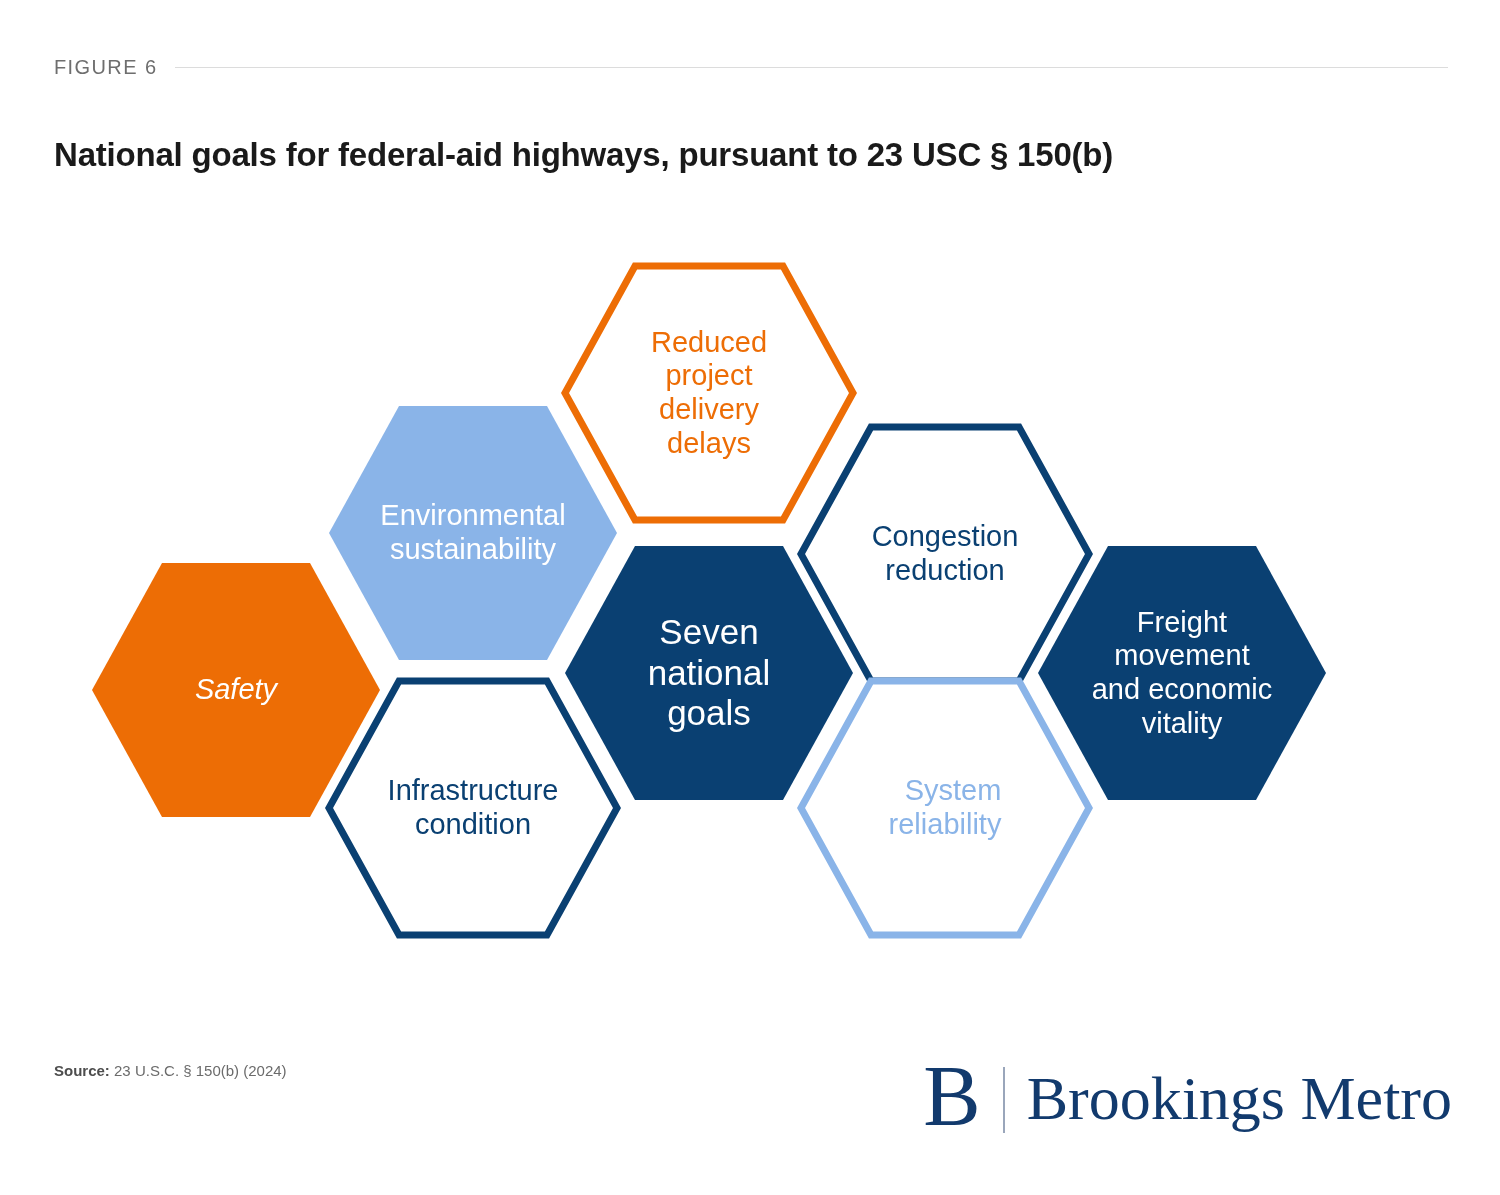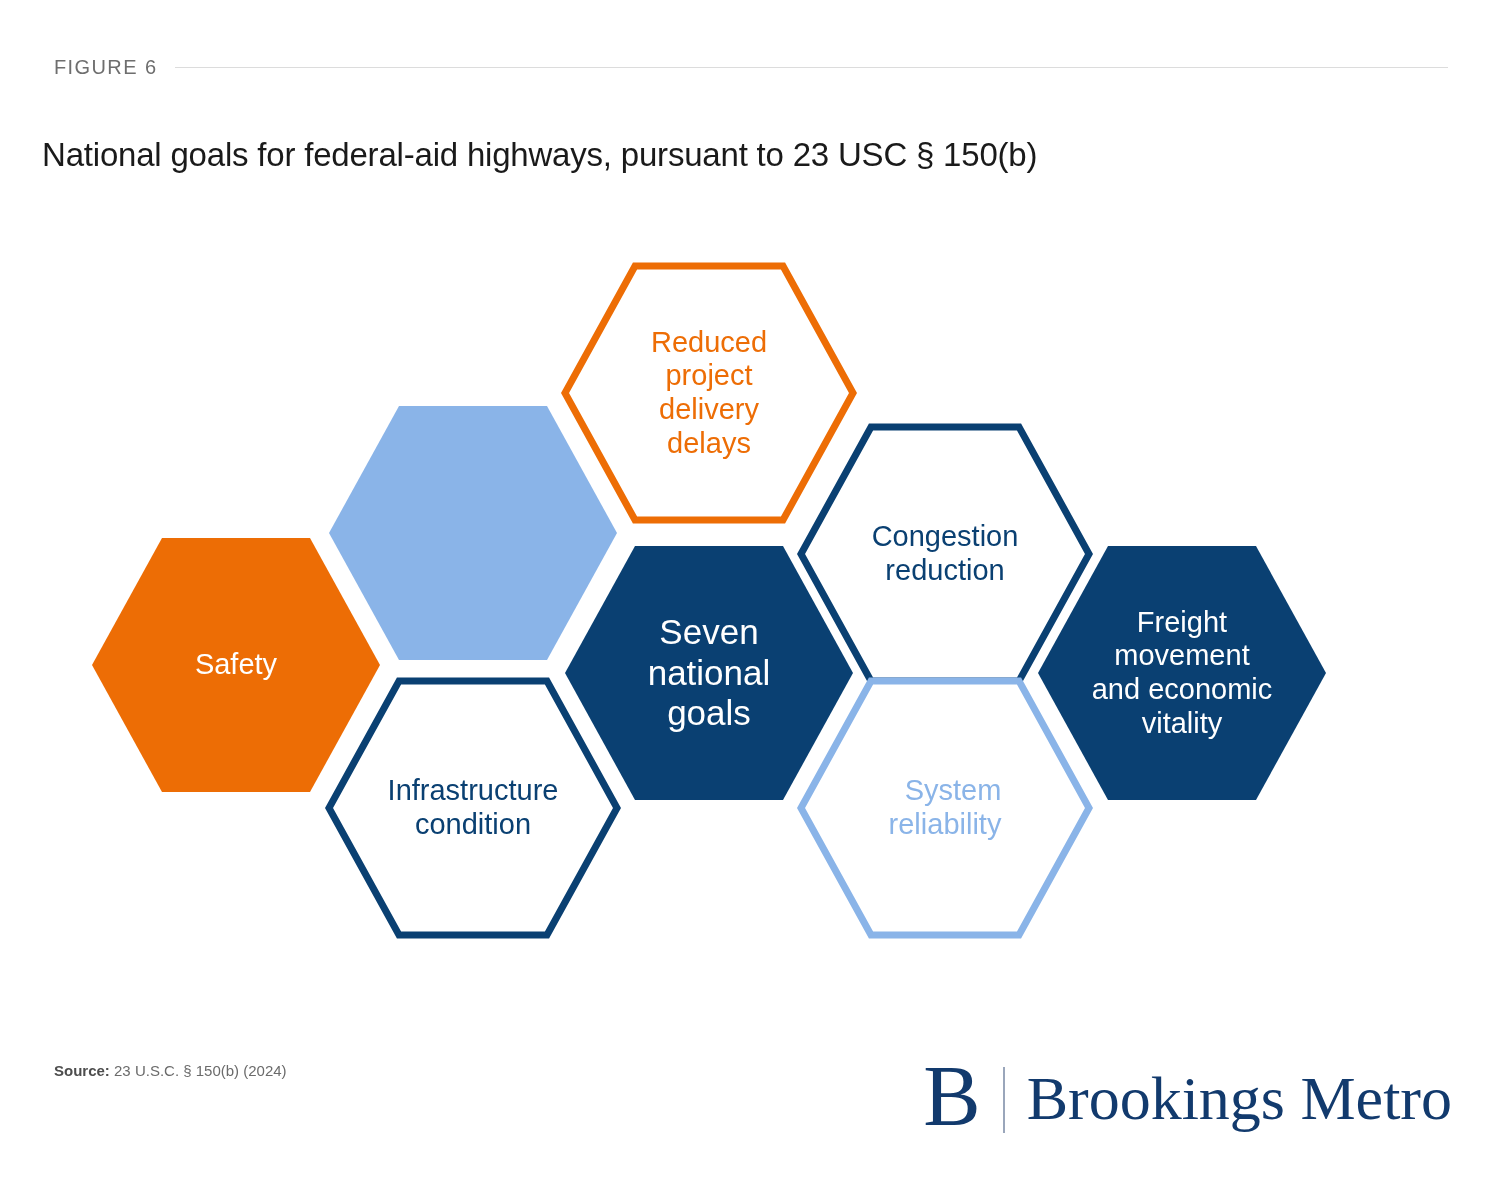--- a/index.html
+++ b/index.html
@@ -35,25 +35,25 @@
   }
   #figure-rule {
     flex: 1 1 auto;
     height: 1px;
     background: #dcdcdc;
   }
 
   
   #chart-title {
     position: absolute;
-    left: 42px;
+    left: 54px;
     top: 136px;
     width: 1400px;
     font-size: 33px;
-    font-weight: 400;
+    font-weight: 700;
     color: #1a1a1a;
     font-family: "Liberation Sans Narrow", "Liberation Sans", sans-serif;
     letter-spacing: -0.2px;
     white-space: nowrap;
   }
 
   
   #hex-diagram {
     position: absolute;
     left: 0;
@@ -144,30 +144,32 @@
 <body>
 
 <div id="figure-header">
   <div id="figure-label">FIGURE 6</div>
   <div id="figure-rule"></div>
 </div>
 
 <div id="chart-title">National goals for federal-aid highways, pursuant to 23 USC § 150(b)</div>
 
 <div id="hex-diagram">
-    <div class="hex" style="left: 88px; top: 294px;">
+    <div class="hex" style="left: 88px; top: 319px; font-style: italic;">
       <svg viewBox="0 0 296 262">
         <polygon points="74,4 222,4 292,131 222,258 74,258 4,131" fill="#ED6D05" stroke="#ED6D05" stroke-width="0" stroke-linejoin="miter"></polygon>
       </svg>
       <div class="hex-label" style="color: rgb(255, 255, 255);">Safety</div>
     </div>
     <div class="hex" style="left: 325px; top: 162px;">
       <svg viewBox="0 0 296 262">
         <polygon points="74,4 222,4 292,131 222,258 74,258 4,131" fill="#8AB4E8" stroke="#8AB4E8" stroke-width="0" stroke-linejoin="miter"></polygon>
       </svg>
+      <div class="hex-label" style="color: rgb(255, 255, 255);">Environmental
+sustainability</div>
     </div>
     <div class="hex" style="left: 561px; top: 22px;">
       <svg viewBox="0 0 296 262">
         <polygon points="74,4 222,4 292,131 222,258 74,258 4,131" fill="#FFFFFF" stroke="#ED6D05" stroke-width="7" stroke-linejoin="miter"></polygon>
       </svg>
       <div class="hex-label" style="color: rgb(237, 109, 5);">Reduced
 project
 delivery
 delays</div>
     </div>

